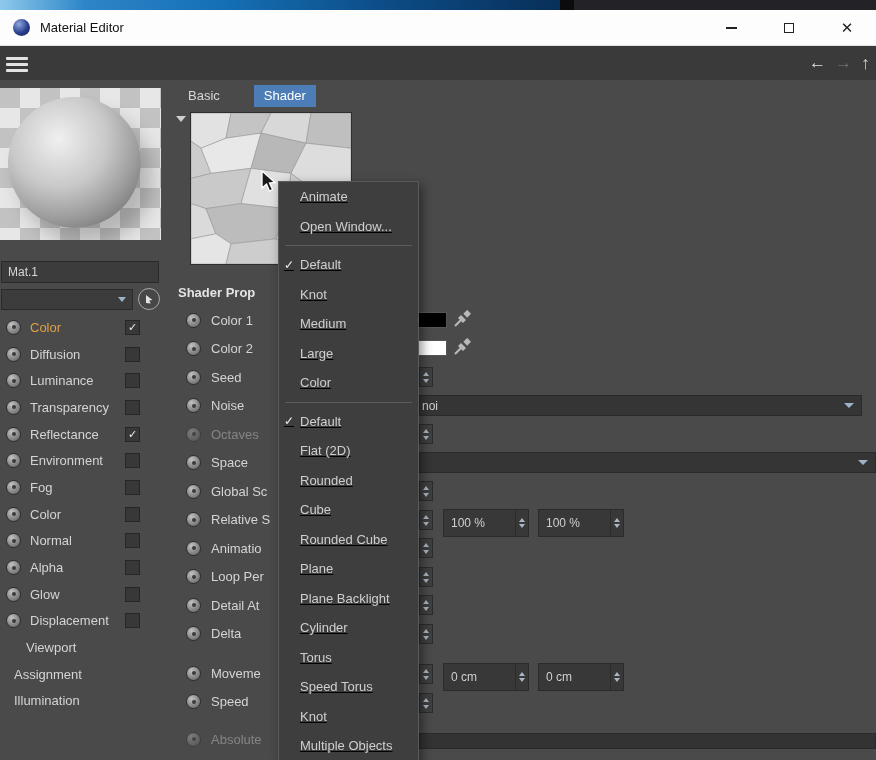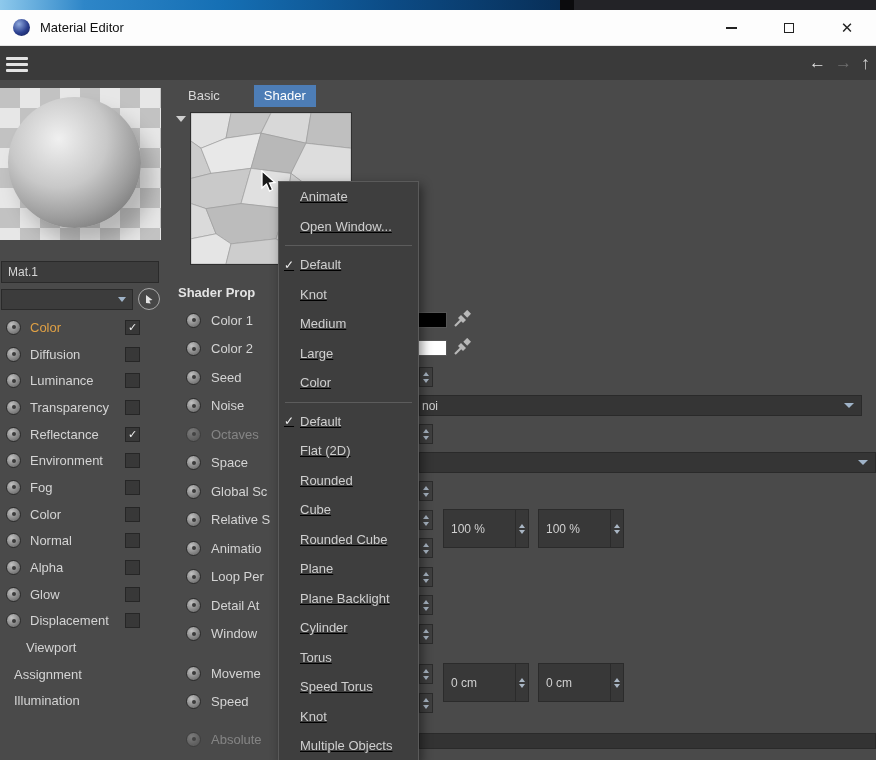--- a/index.html
+++ b/index.html
@@ -83,21 +83,21 @@
   .swatch { position: absolute; width: 30px; height: 16px; border: 1px solid #565656; }
   .eyedropper { position: absolute; width: 18px; height: 18px; }
   .spin { position: absolute; left: 419px; width: 14px; height: 20px; background: #3f3f3f; border: 1px solid #2c2c2c;
     display: flex; flex-direction: column; align-items: center; justify-content: center; gap: 3px; }
   .tri-up { width: 0; height: 0; border-left: 3.5px solid transparent; border-right: 3.5px solid transparent; border-bottom: 4.5px solid #a9b6c4; }
   .tri-down { width: 0; height: 0; border-left: 3.5px solid transparent; border-right: 3.5px solid transparent; border-top: 4.5px solid #a9b6c4; }
   .dropdown { position: absolute; height: 21px; background: #353535; border: 1px solid #2a2a2a; display: flex; align-items: center;
     color: #d0d0d0; font-size: 12px; }
   .dd-chevron { margin-left: auto; margin-right: 7px; width: 0; height: 0;
     border-left: 5px solid transparent; border-right: 5px solid transparent; border-top: 5.5px solid #9fb3c8; flex: none; }
-  .field { position: absolute; width: 86px; height: 39px; background: #383838; border: 1px solid #2b2b2b;
+  .field { position: absolute; width: 86px; height: 28px; background: #383838; border: 1px solid #2b2b2b;
     display: flex; align-items: center; color: #d0d0d0; font-size: 12px; padding-left: 7px; }
   .field .mini-spin { margin-left: auto; height: 100%; border-left: 1px solid #2b2b2b; padding: 0 3px;
     display: flex; flex-direction: column; align-items: center; justify-content: center; gap: 2px; }
   .field .mini-spin .tri-up { border-left-width: 3px; border-right-width: 3px; border-bottom-width: 4px; }
   .field .mini-spin .tri-down { border-left-width: 3px; border-right-width: 3px; border-top-width: 4px; }
   .bottom-bar { position: absolute; left: 419px; top: 733px; width: 457px; height: 16px; background: #333333; border: 1px solid #2a2a2a; }
 
   
   .menu { position: absolute; left: 278px; top: 181px; width: 141px; background: #3e3e3e;
     border: 1px solid #5a5a5a; box-shadow: 3px 4px 10px rgba(0,0,0,0.45); z-index: 50; text-decoration: underline; }
@@ -306,21 +306,21 @@
     <div class="prop-row">
       <span class="radio"></span>
       <span class="prop-label">Loop Per</span>
     </div>
     <div class="prop-row">
       <span class="radio"></span>
       <span class="prop-label">Detail At</span>
     </div>
     <div class="prop-row">
       <span class="radio"></span>
-      <span class="prop-label">Window</span>
+      <span class="prop-label">Delta</span>
     </div>
     <div class="prop-row gap-a">
       <span class="radio"></span>
       <span class="prop-label">Moveme</span>
     </div>
     <div class="prop-row">
       <span class="radio"></span>
       <span class="prop-label">Speed</span>
     </div>
     <div class="prop-row dim gap-b">

